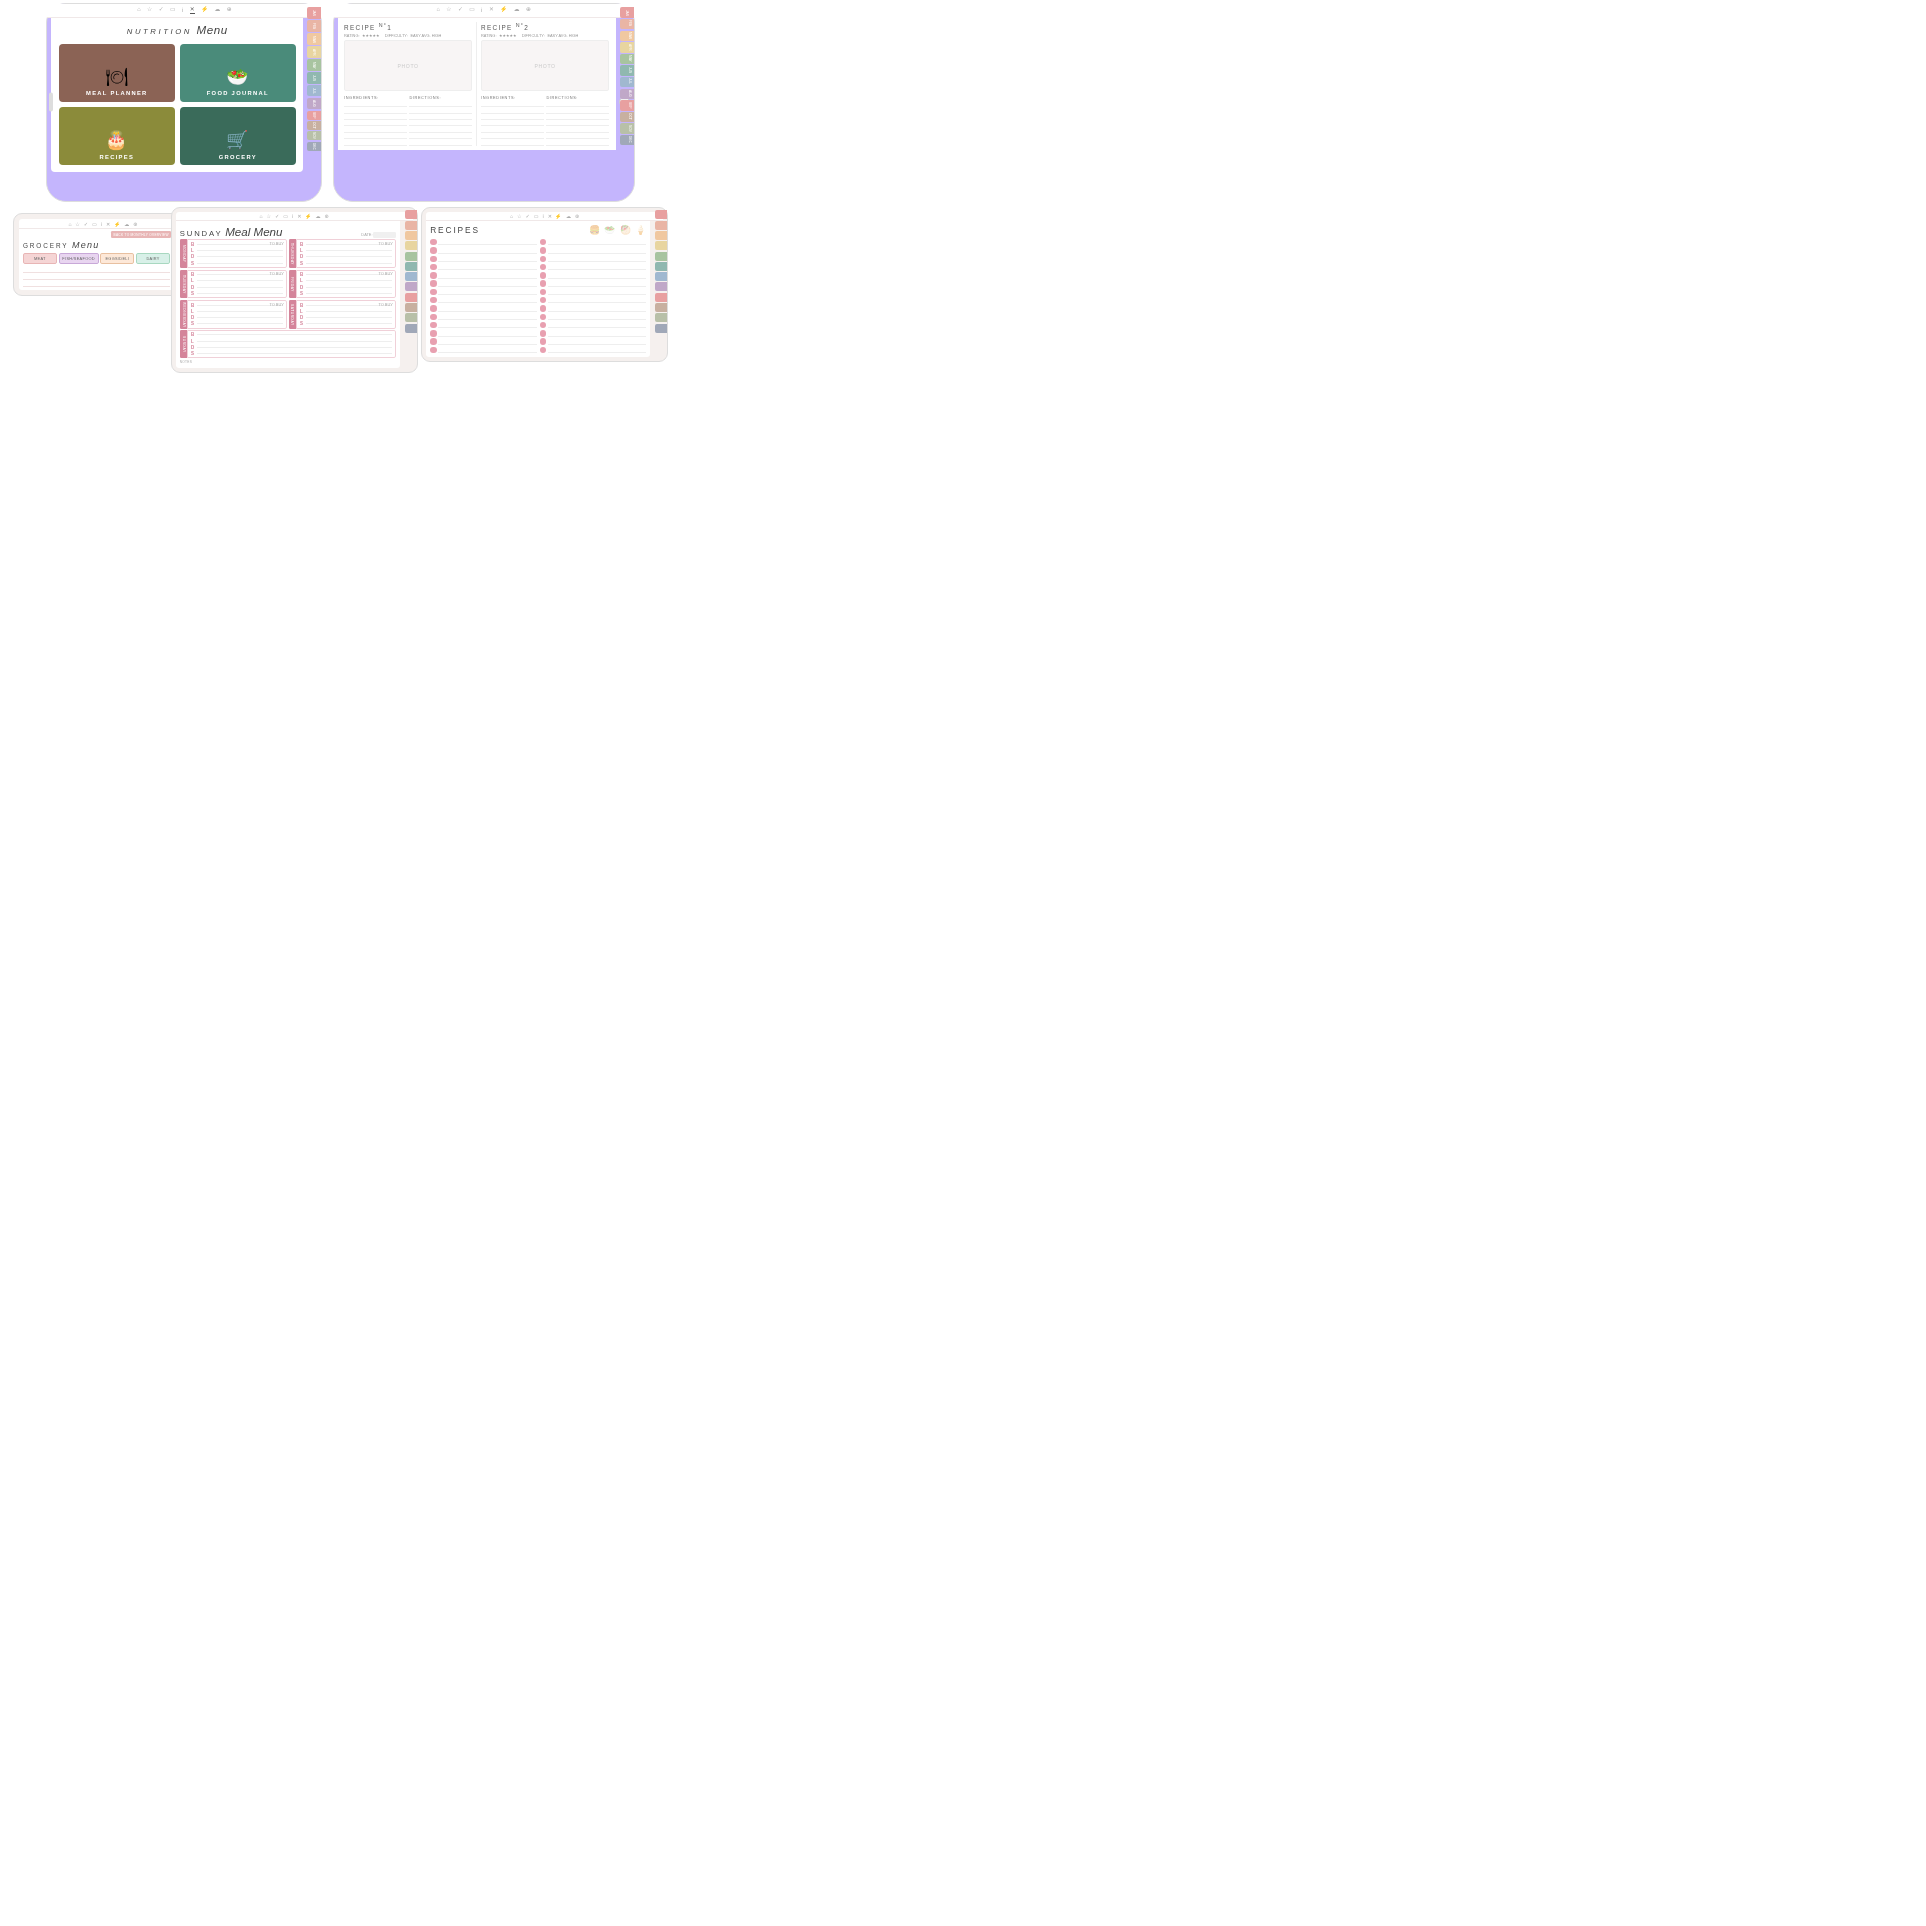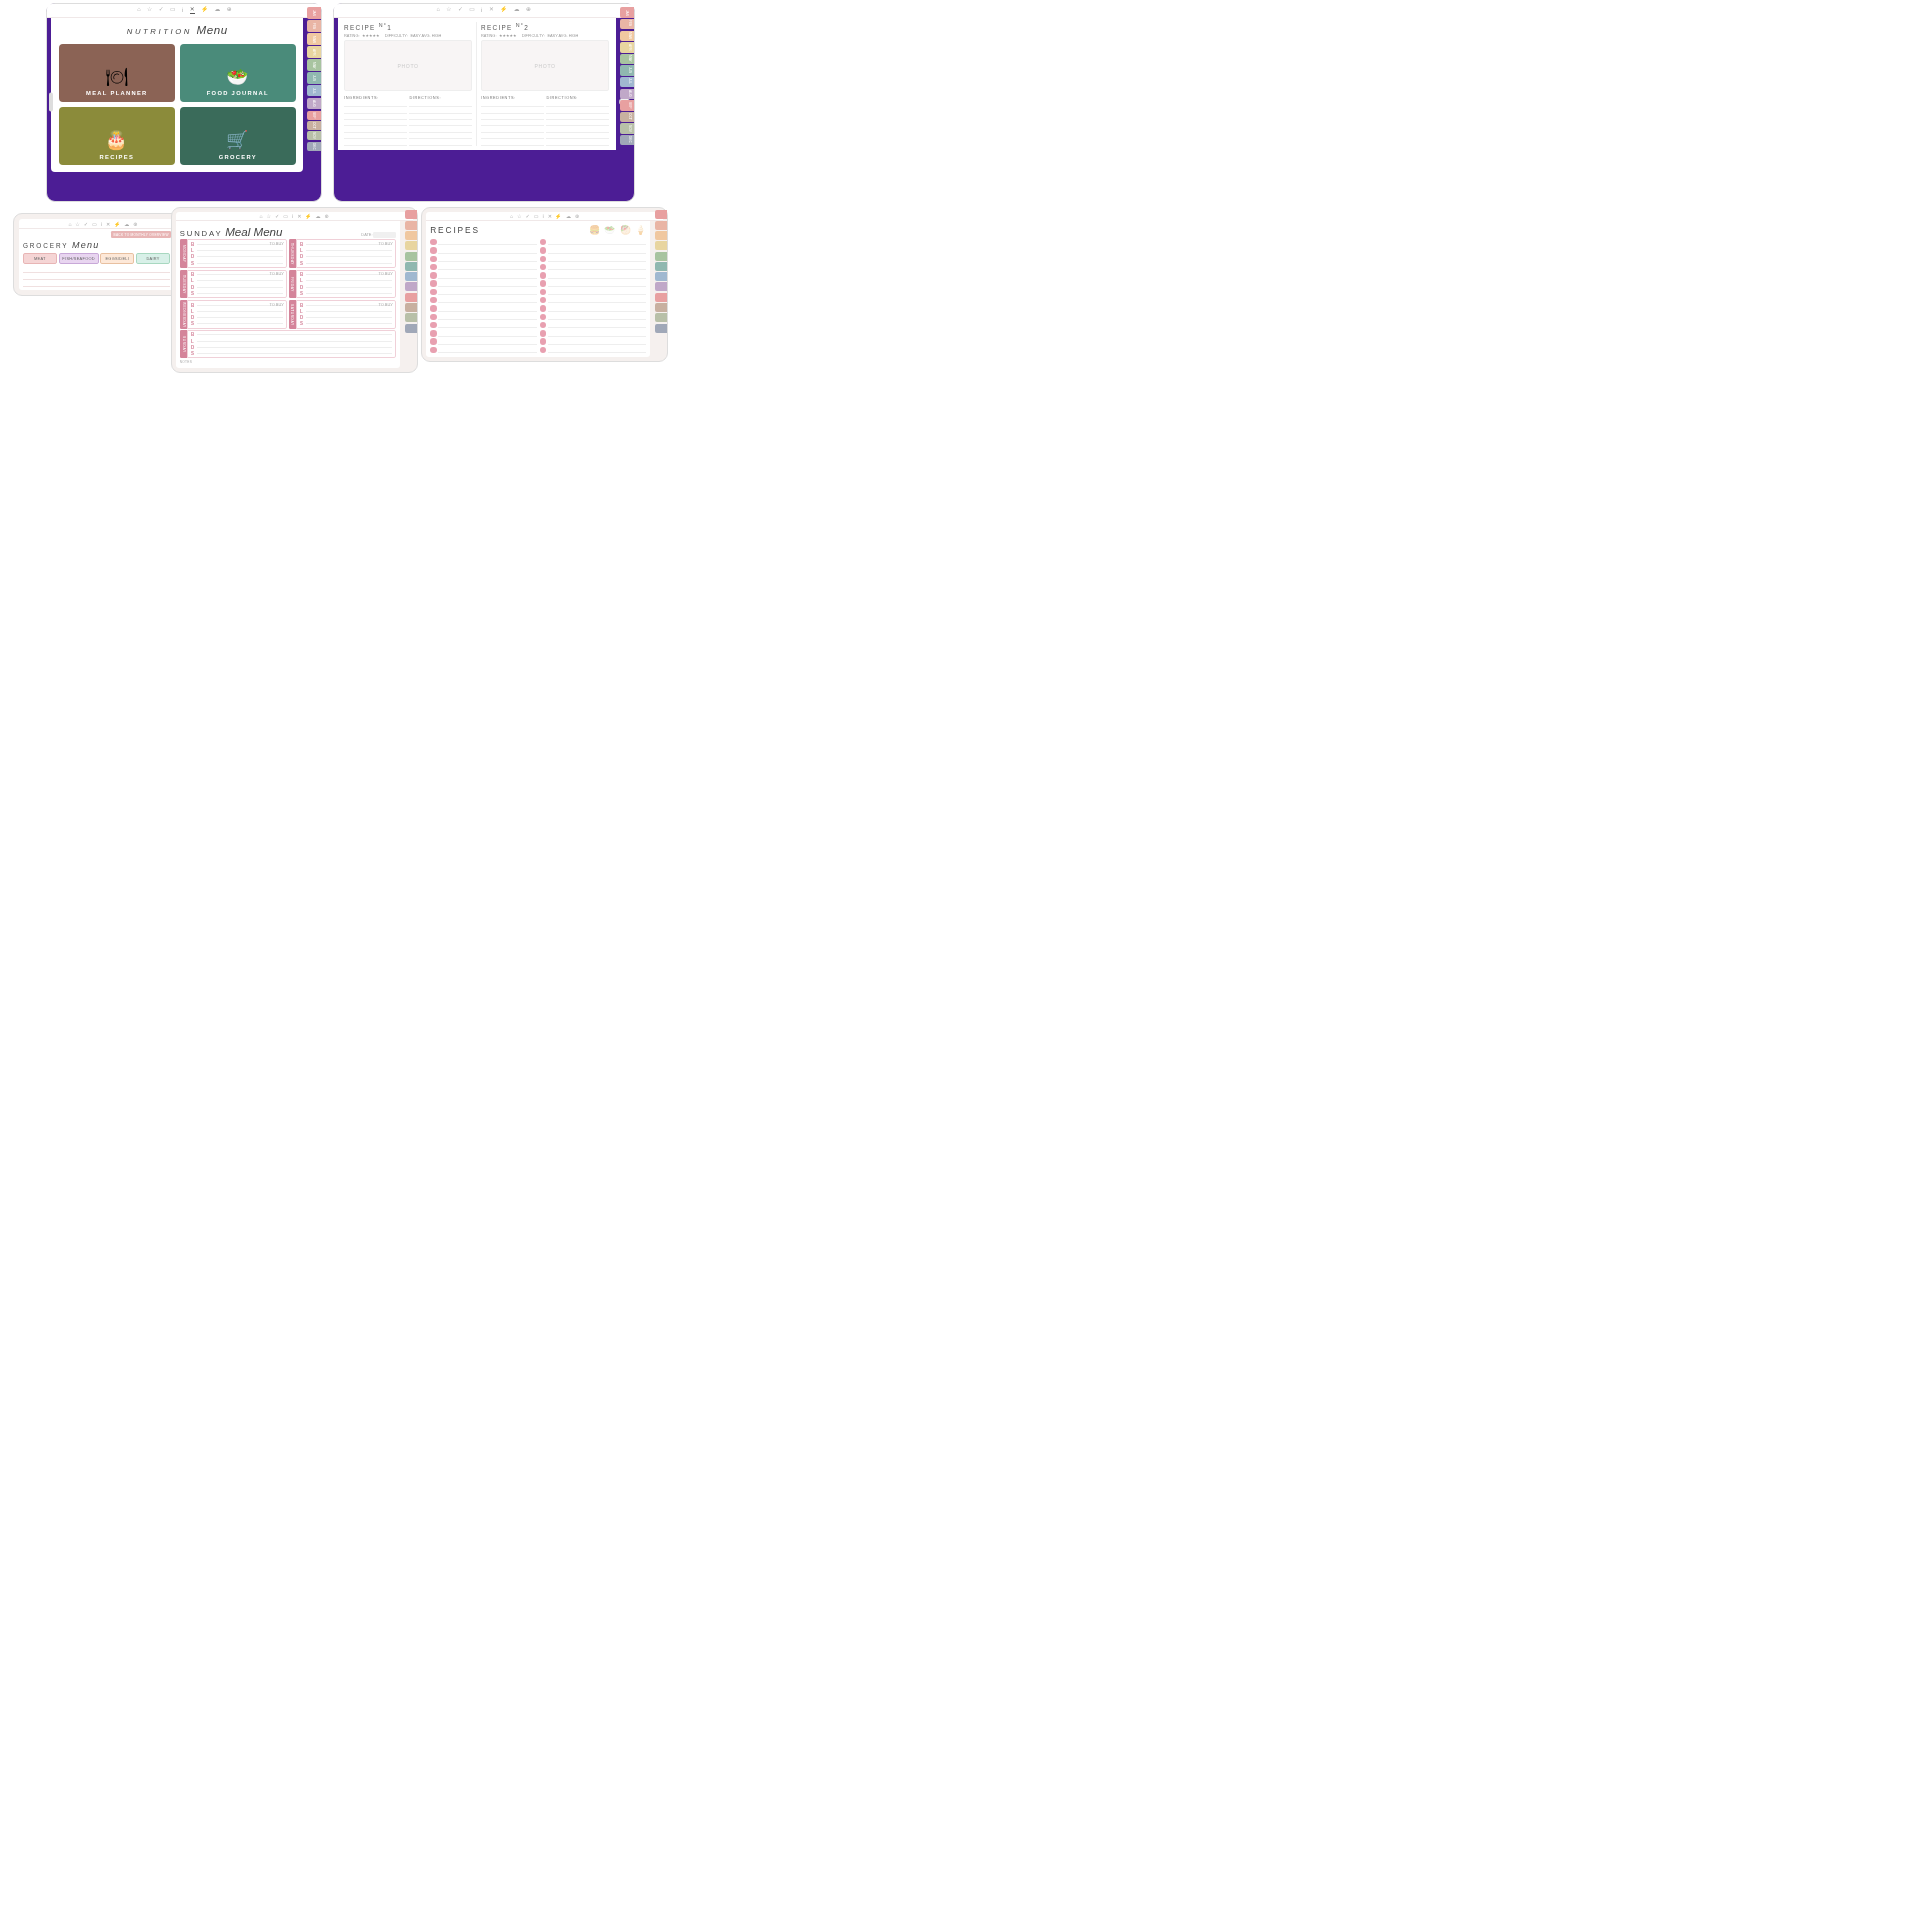--- a/index.html
+++ b/index.html
@@ -39,22 +39,22 @@
     
     .tablets-row {
       display: flex;
       justify-content: center;
       gap: 10.3px;
       padding: 0 13px;
       margin-top: 2.6px;
     }
 
     .tablet {
-      background: #4c1d95;
-      border-radius: 9px;
+      background: #c4b5fd;
+      border-radius: 20px;
       border: 1.9px solid #ddd;
       position: relative;
       overflow: visible;
     }
 
     .tablet-left {
       width: 276px;
       height: 199px;
     }
     .tablet-right {

